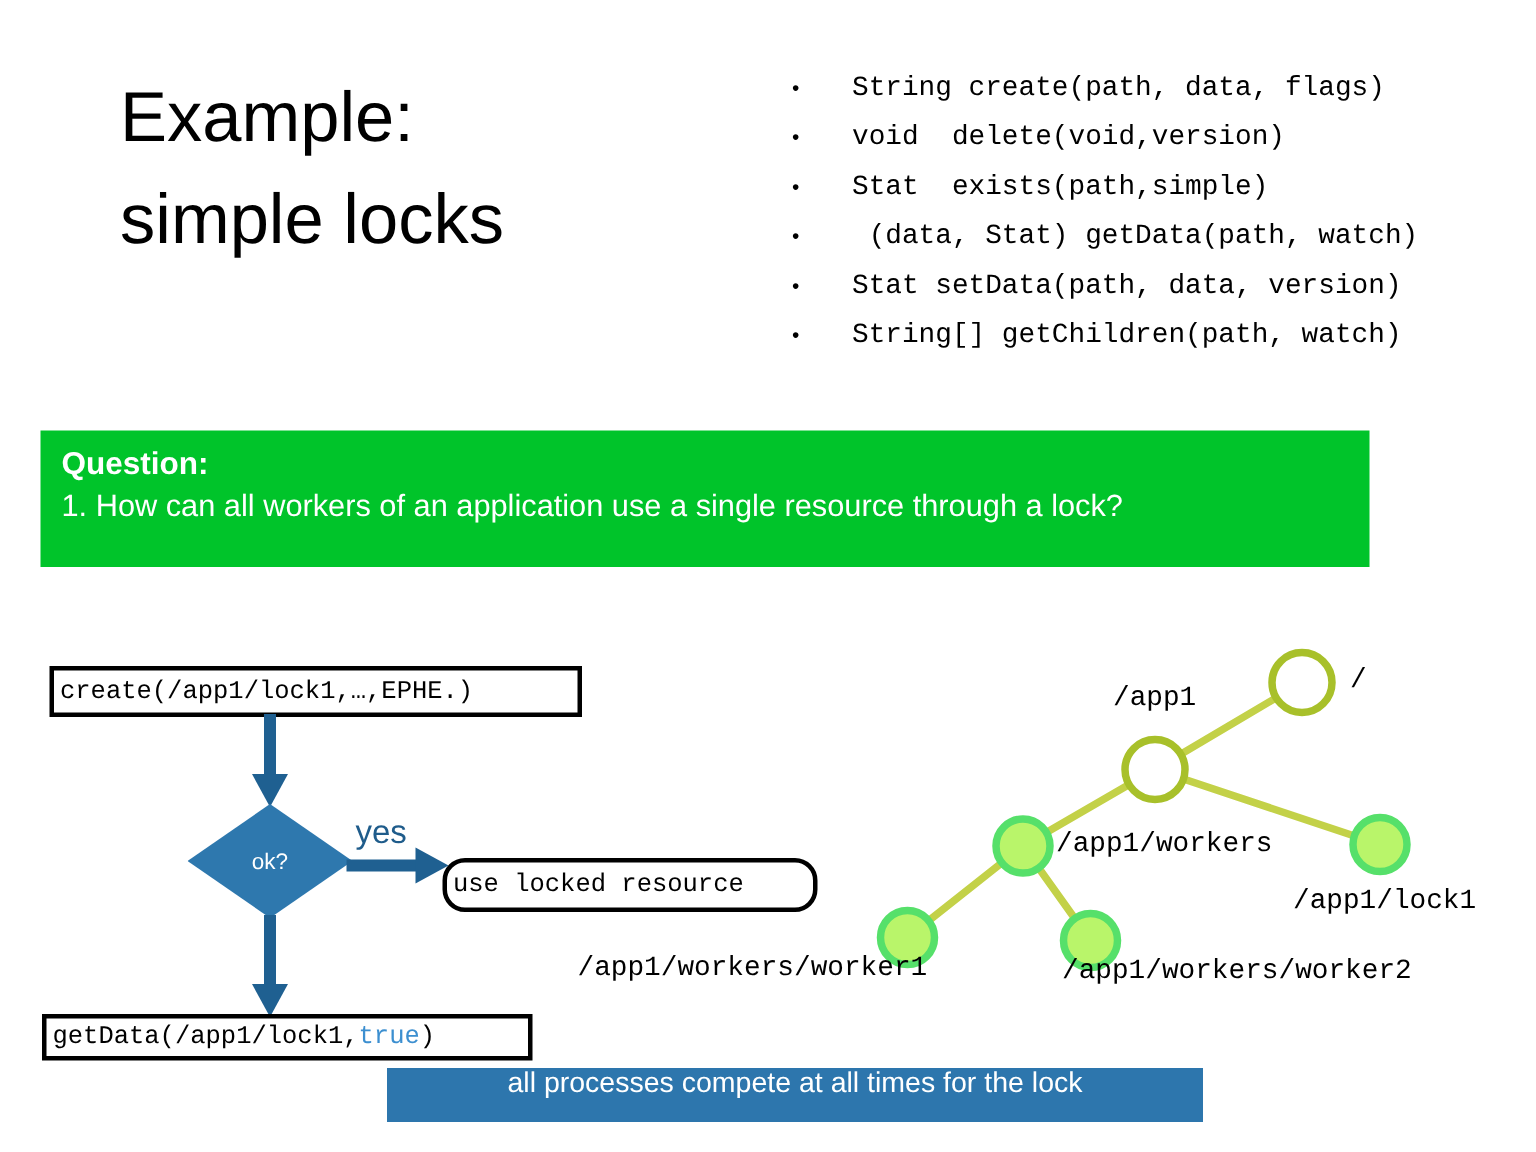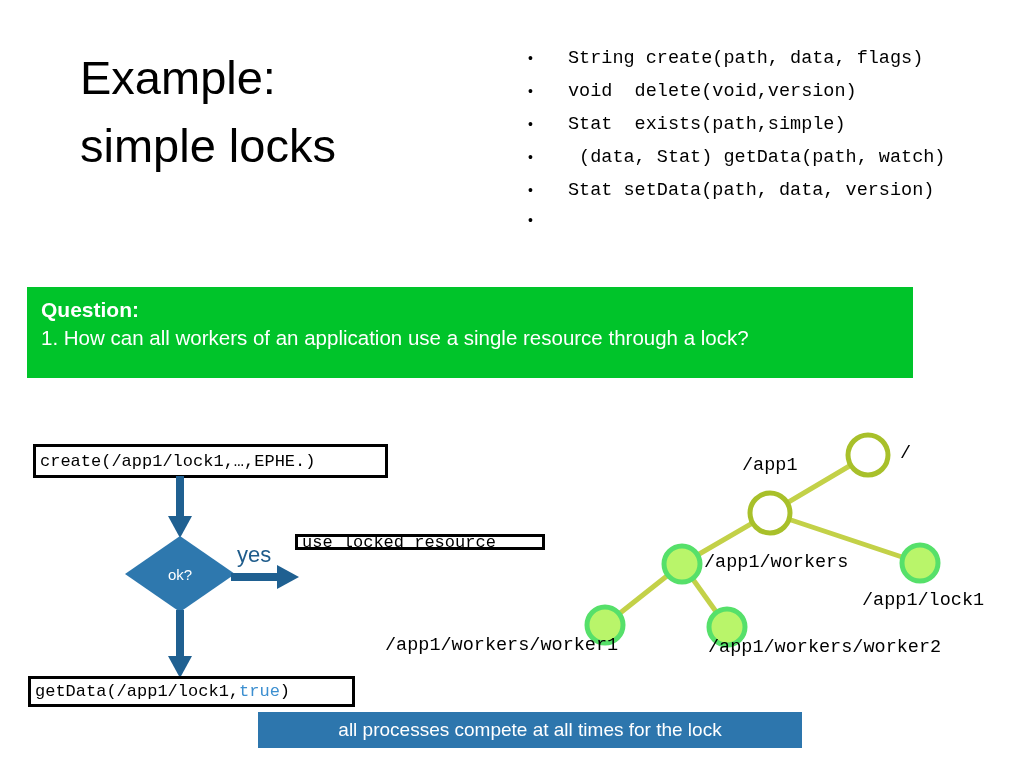--- a/index.html
+++ b/index.html
@@ -105,24 +105,25 @@
     padding: 0 4px;
   }
   #box-create {
     left: 33px;
     top: 444px;
     width: 355px;
     height: 34px;
   }
   #box-use {
     left: 295px;
-    top: 534px;
+    top: 572px;
     width: 250px;
-    height: 16px;
+    height: 36px;
     border-width: 3px;
+    border-radius: 15px;
   }
   #box-getdata {
     left: 28px;
     top: 676px;
     width: 327px;
     height: 31px;
   }
   .blue-token { color: #3C8FD0; }
 
   
@@ -186,21 +187,20 @@
 
   
   #bottom-banner {
     position: absolute;
     left: 258px;
     top: 712px;
     width: 544px;
     height: 36px;
     background: #2D76AD;
     display: flex;
-    align-items: center;
     justify-content: center;
     color: #ffffff;
     font-size: 19px;
     font-family: "Liberation Sans", sans-serif;
   }
 </style>
 </head>
 <body>
 
 <div class="slide">
@@ -226,20 +226,21 @@
     <div class="api-item">
       <span class="api-bullet">•</span>
       <span class="api-text"> (data, Stat) getData(path, watch)</span>
     </div>
     <div class="api-item">
       <span class="api-bullet">•</span>
       <span class="api-text">Stat setData(path, data, version)</span>
     </div>
     <div class="api-item">
       <span class="api-bullet">•</span>
+      <span class="api-text">String[] getChildren(path, watch)</span>
     </div>
   </div>
 
   <div id="question-box">
     <span id="question-label">Question:</span>
     <span id="question-text">1. How can all workers of an application use a single resource through a lock?</span>
   </div>
 
   <div class="code-box" id="box-create">
     <span>create(/app1/lock1,…,EPHE.)</span>

